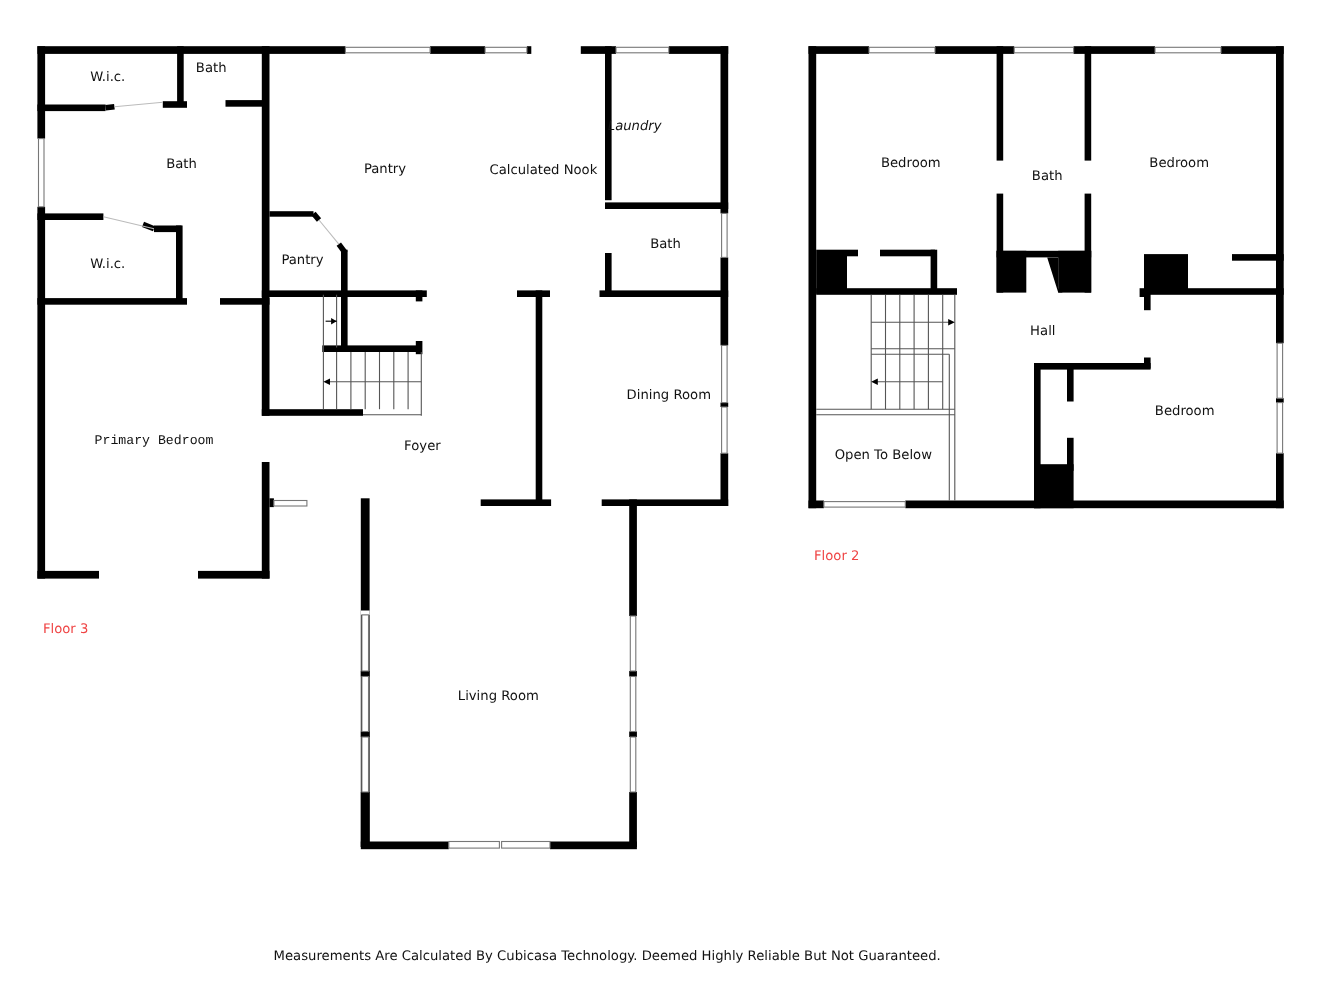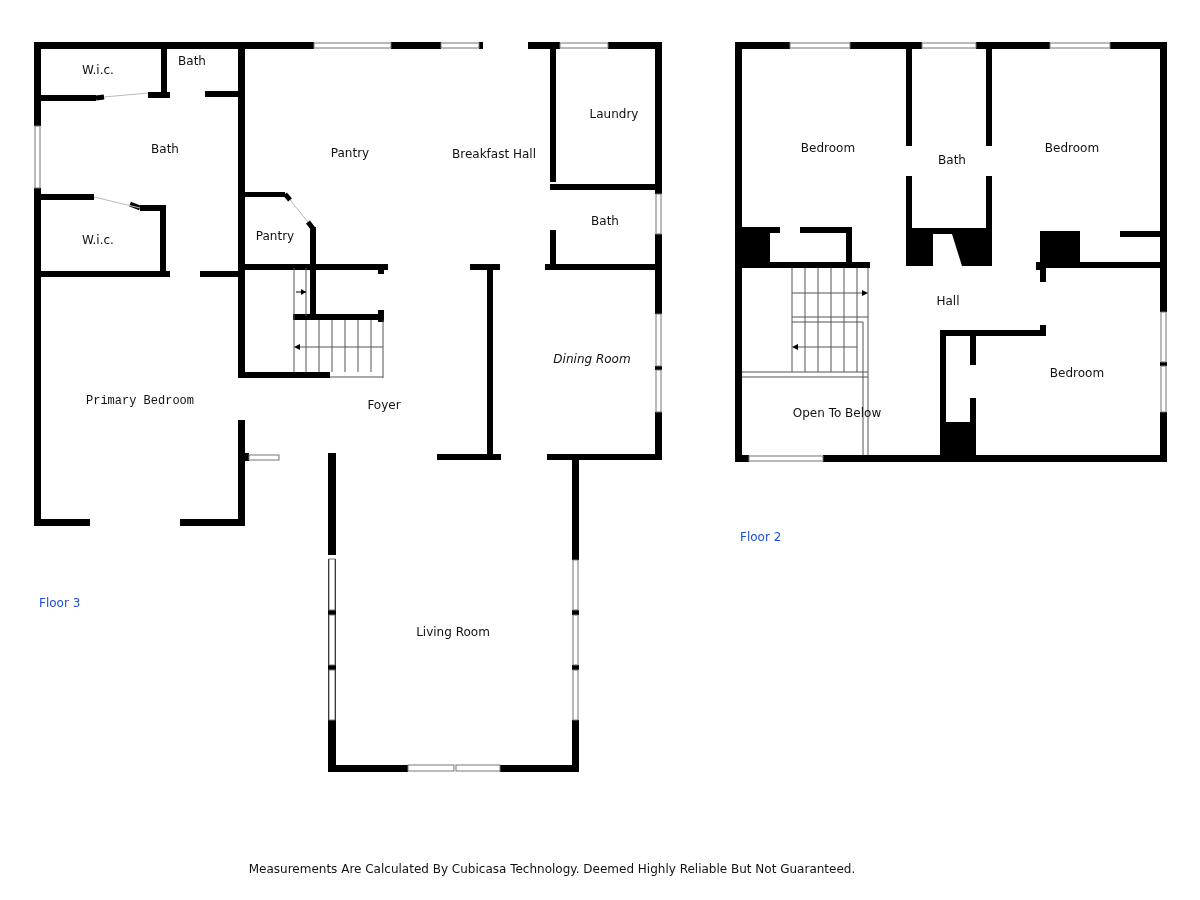--- a/index.html
+++ b/index.html
@@ -1,19 +1,19 @@
 <!DOCTYPE html>
 <html><head>
 <meta charset="utf-8">
 <style>
   html, body { margin: 0; padding: 0; background: #ffffff; }
   body { width: 1200px; height: 900px; position: relative; overflow: hidden; font-family: "DejaVu Sans", sans-serif; }
   #plan { position: absolute; left: 0; top: 0; width: 1200px; height: 900px; }
   .lbl { position: absolute; font-size: 12px; color: #111; white-space: nowrap; transform: translate(-50%, -50%); }
-  .floor-lbl { position: absolute; font-size: 12px; color: #1d4ed8; white-space: nowrap; margin-top: 32px; }
+  .floor-lbl { position: absolute; font-size: 12px; color: #ef4444; white-space: nowrap; }
   .footer { position: absolute; left: 0; width: 1104px; top: 862px; text-align: center; font-size: 12px; color: #111; }
 </style>
 </head>
 <body>
 
 <svg id="plan" viewBox="0 0 1200 900" xmlns="http://www.w3.org/2000/svg">
   <g fill="#000">
 
     <rect x="34" y="42" width="280" height="7"></rect>
     <rect x="391" y="42" width="50" height="7"></rect>
@@ -189,32 +189,32 @@
     <line x1="742" y1="377" x2="868" y2="377"></line>
   </g>
   <polygon points="957,234 962,234 962,262 966,266 962,266 952,234" fill="#000"></polygon>
 </svg>
 
 <div class="lbl" style="left:98px;top:70px;">W.i.c.</div>
 <div class="lbl" style="left:192px;top:61px;">Bath</div>
 <div class="lbl" style="left:165px;top:149px;">Bath</div>
 <div class="lbl" style="left:98px;top:240px;">W.i.c.</div>
 <div class="lbl" style="left:350px;top:153px;">Pantry</div>
-<div class="lbl" style="left:494px;top:154px;">Breakfast Hall</div>
-<div class="lbl" style="left:614px;top:114px;">Laundry</div>
+<div class="lbl" style="left:494px;top:154px;">Calculated Nook</div>
+<div class="lbl" style="left:577px;top:114px;font-style:italic;">Laundry</div>
 <div class="lbl" style="left:605px;top:221px;">Bath</div>
 <div class="lbl" style="left:275px;top:236px;">Pantry</div>
 <div class="lbl" style="left:140px;top:401px;font-family:Liberation Mono, monospace;">Primary Bedroom</div>
 <div class="lbl" style="left:384px;top:405px;">Foyer</div>
-<div class="lbl" style="left:592px;top:359px;font-style:italic;">Dining Room</div>
+<div class="lbl" style="left:608px;top:359px;">Dining Room</div>
 <div class="lbl" style="left:453px;top:632px;">Living Room</div>
 
 <div class="lbl" style="left:828px;top:148px;">Bedroom</div>
 <div class="lbl" style="left:952px;top:160px;">Bath</div>
 <div class="lbl" style="left:1072px;top:148px;">Bedroom</div>
 <div class="lbl" style="left:948px;top:301px;">Hall</div>
 <div class="lbl" style="left:1077px;top:373px;">Bedroom</div>
-<div class="lbl" style="left:837px;top:413px;">Open To Below</div>
+<div class="lbl" style="left:803px;top:413px;">Open To Below</div>
 
 <div class="floor-lbl" style="left:39px;top:564px;">Floor 3</div>
 <div class="floor-lbl" style="left:740px;top:498px;">Floor 2</div>
 
 <div class="footer">Measurements Are Calculated By Cubicasa Technology. Deemed Highly Reliable But Not Guaranteed.</div>
 
 </body></html>

